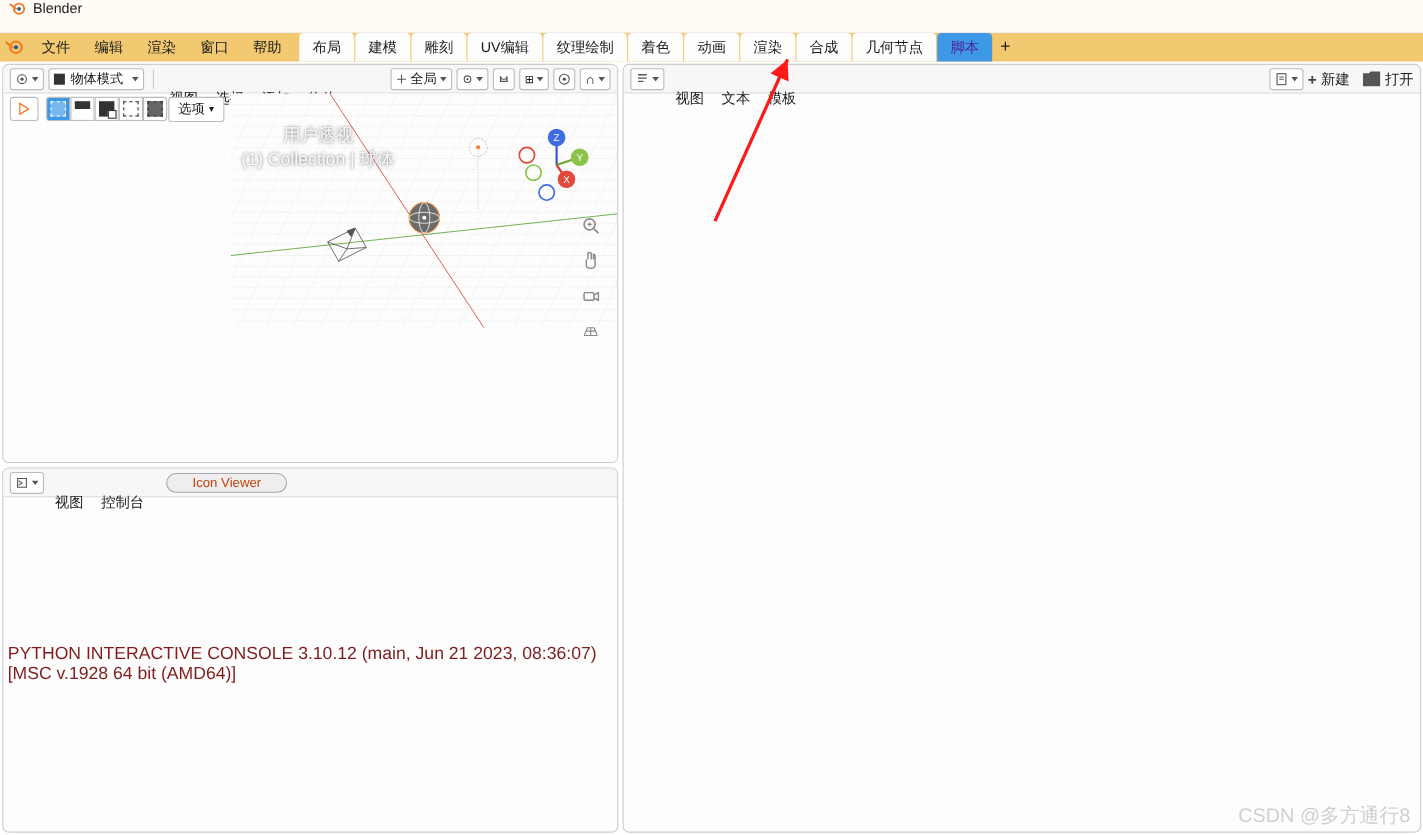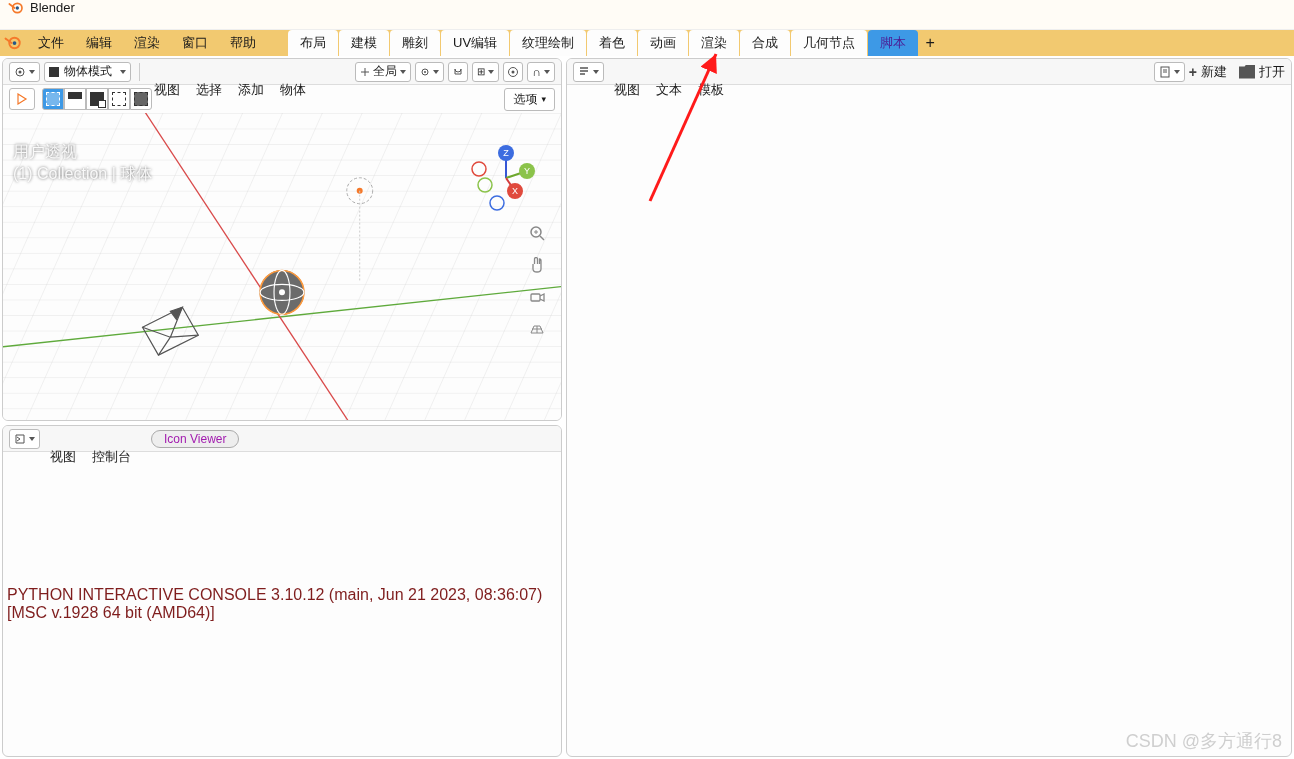--- a/index.html
+++ b/index.html
@@ -5,21 +5,21 @@
 * { margin: 0; padding: 0; box-sizing: border-box; font-family: -apple-system, "Segoe UI", sans-serif; }
 body { width: 1294px; height: 759px; overflow: hidden; background: #fff; font-size: 13px; color: #1a1a1a; position: relative; }
 
 .titlebar { height: 30px; background: #fffcf6; display: flex; align-items: flex-start; padding: 0 8px; gap: 6px; border-bottom: 1px solid #eee; }
 .titlebar .logo svg { width: 16px; height: 16px; }
 .titlebar .app-title { font-size: 13px; }
 
 .topbar { height: 26px; background: #f2c970; display: flex; align-items: center; padding: 0 4px; gap: 2px; position: relative; }
 .topbar .blender-icon svg { width: 18px; height: 18px; margin-right: 4px; display: block; }
 .topbar .menu-item { padding: 2px 10px; cursor: pointer; font-size: 13px; }
-.workspace-tabs { display: flex; margin-left: 20px; align-items: center; }
+.workspace-tabs { display: flex; margin-left: 4px; align-items: center; }
 .ws-tab { background: #fdfdfd; padding: 4px 12px; font-size: 13px; cursor: pointer; border-radius: 4px 4px 0 0; margin-right: 1px; }
 .ws-tab.active { background: #3d99e6; color: #4c1d95; }
 .ws-add { width: 22px; height: 22px; display: flex; align-items: center; justify-content: center; cursor: pointer; font-size: 16px; }
 
 .split { display: flex; height: calc(100% - 56px); }
 .left-col { width: 564px; display: flex; flex-direction: column; gap: 4px; padding: 2px; }
 .right-col { flex: 1; display: flex; flex-direction: column; padding: 2px; }
 
 .panel { background: #fdfdfd; border: 1px solid #ccc; border-radius: 6px; overflow: hidden; position: relative; }
 .panel.viewport { flex: 1; min-height: 0; }
@@ -43,33 +43,33 @@
 .sel-modes { display: flex; gap: 0; margin-left: 6px; }
 .sel-btn { width: 22px; height: 22px; border: 1px solid #bbb; display: flex; align-items: center; justify-content: center; cursor: pointer; background: #fff; }
 .sel-btn:first-child { border-radius: 3px 0 0 3px; }
 .sel-btn:last-child { border-radius: 0 3px 3px 0; }
 .sel-btn.active { background: #3d99e6; }
 .sel-btn .patt { width: 14px; height: 14px; border: 1px dashed #333; }
 .sel-btn.active .patt { border-color: #fff; background: rgba(255,255,255,0.3); }
 .options-btn { margin-left: auto; background: #fff; border: 1px solid #bbb; border-radius: 3px; padding: 2px 8px; cursor: pointer; font-size: 12px; display: flex; align-items: center; }
 
 .viewport-canvas { position: relative; flex: 1; background: #fdfdfd; overflow: hidden; }
-.viewport-body { display: flex; flex-direction: column; height: calc(100% - 26px); }
+.viewport-body { display: flex; flex-direction: row; height: calc(100% - 26px); text-align: center; }
 .grid-bg { position: absolute; inset: 0; }
 .overlay-label { position: absolute; top: 28px; left: 10px; color: rgba(255,255,255,0.9); text-shadow: 0 0 3px rgba(0,0,0,0.6); font-size: 16px; line-height: 1.4; }
 .nav-gizmo { position: absolute; top: 30px; right: 20px; width: 70px; height: 70px; }
 .side-icons { position: absolute; right: 14px; top: 110px; display: flex; flex-direction: column; gap: 12px; }
 .side-icons .si { width: 20px; height: 20px; color: #888; display: flex; align-items: center; justify-content: center; cursor: pointer; }
 
 .console-body { padding: 4px; font-family: "Consolas", monospace; font-size: 16px; color: #7f1d1d; height: calc(100% - 26px); display: flex; flex-direction: column; justify-content: center; }
 .console-line { white-space: pre-wrap; word-break: break-all; }
 
 .text-editor-body { flex: 1; background: #fff; }
 
-.button-pill { background: #eee; border: 1px solid #aaa; border-radius: 10px; padding: 1px 12px; font-size: 12px; color: #a21caf; cursor: pointer; }
+.button-pill { background: #eee; border: 1px solid #aaa; border-radius: 10px; padding: 1px 23px; font-size: 12px; color: #c2410c; cursor: pointer; }
 
 .annotation-arrow { position: absolute; pointer-events: none; z-index: 100; }
 
 .watermark { position: absolute; right: 12px; bottom: 6px; color: rgba(120,120,120,0.35); font-size: 18px; font-weight: 500; pointer-events: none; }
 
 .folder-icon { width: 16px; height: 14px; background: #555; clip-path: polygon(0 15%, 35% 15%, 45% 0, 100% 0, 100% 100%, 0 100%); }
 .plus-icon { font-size: 14px; font-weight: bold; color: #444; }
 </style>
 </head>
 <body>

